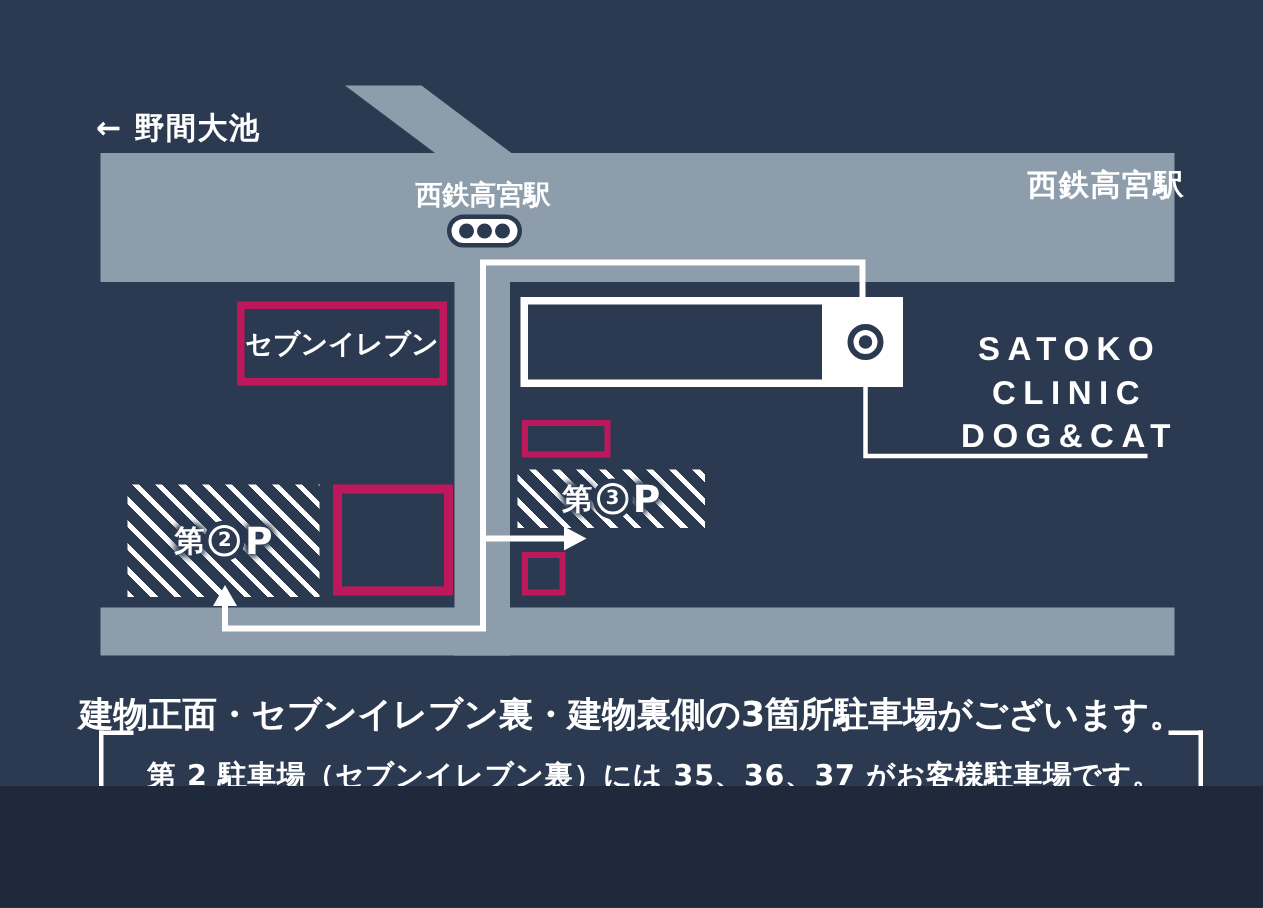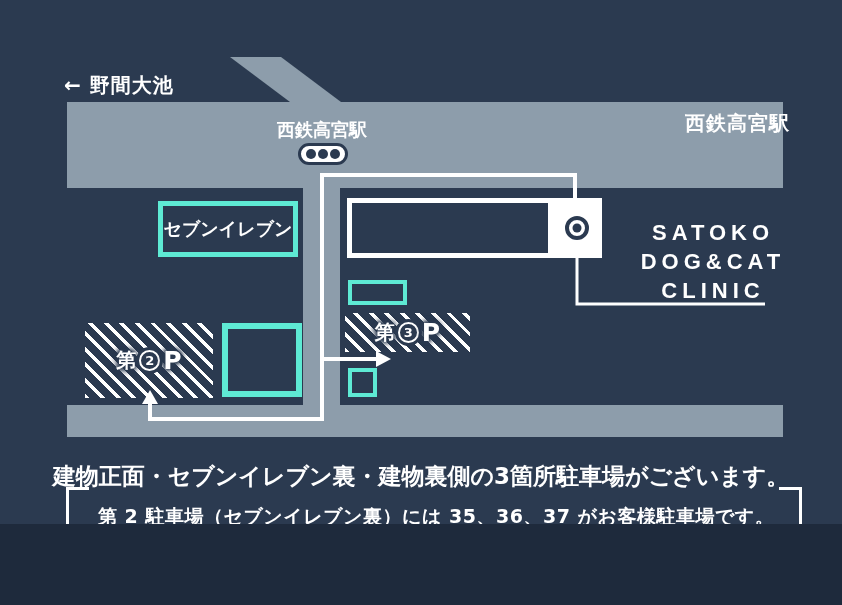--- a/index.html
+++ b/index.html
@@ -22,21 +22,21 @@
 
   
   .street-name { position:absolute; left:322px; top:118px; transform:translateX(-50%);
     font-size:18px; font-weight:bold; color:#fff; white-space:nowrap; }
   .traffic { position:absolute; left:298px; top:143px; width:50px; height:22px;
     box-sizing:border-box; background:#fff; border:3px solid #2b3a50; border-radius:12px;
     display:flex; align-items:center; justify-content:center; gap:2px; }
   .traffic i { width:10px; height:10px; border-radius:50%; background:#2b3a50; }
 
   
-  .box-border { position:absolute; box-sizing:border-box; border:5px solid #5eead4; background:transparent; }
+  .box-border { position:absolute; box-sizing:border-box; border:5px solid #be185d; background:transparent; }
   .seven { left:158px; top:201px; width:140px; height:56px; border-width:5px;
     display:flex; align-items:center; justify-content:center;
     font-size:18px; font-weight:bold; white-space:nowrap; }
   .bldg-main { position:absolute; left:347px; top:198px; width:255px; height:60px; background:#fff; }
   .bldg-main-inner { position:absolute; left:5px; top:5px; width:196px; height:50px; background:#2b3a50; }
   .sq2    { left:222px; top:323px; width:80px; height:74px; border-width:6px; }
   .rect3a { left:348px; top:280px; width:59px; height:25px; border-width:4px; }
   .sq3b   { left:348px; top:368px; width:29px; height:29px; border-width:4px; }
 
   
@@ -116,22 +116,22 @@
   <div class="hatch hatch3">
     <div class="plabel">
       <span class="p-dai">第</span>
       <span class="p-circ">3</span>
       <span class="p-letter">P</span>
     </div>
   </div>
 
   <div class="clinic-name">
     <div>SATOKO</div>
+    <div>CLINIC</div>
     <div>DOG&amp;CAT</div>
-    <div>CLINIC</div>
   </div>
 
   <svg class="overlay">
     <polyline points="575,202 575,175 322,175 322,419 150,419 150,402" fill="none" stroke="#ffffff" stroke-width="4"></polyline>
     <polygon points="142,404 158,404 150,390" fill="#ffffff"></polygon>
     <polyline points="324,359 378,359" fill="none" stroke="#ffffff" stroke-width="4"></polyline>
     <polygon points="376,351 376,367 391,359" fill="#ffffff"></polygon>
     <polyline points="577,238 577,304 765,304" fill="none" stroke="#ffffff" stroke-width="3"></polyline>
     <circle cx="577" cy="228" r="10" fill="#ffffff" stroke="#2b3a50" stroke-width="4"></circle>
     <circle cx="577" cy="228" r="4.5" fill="#2b3a50"></circle>

